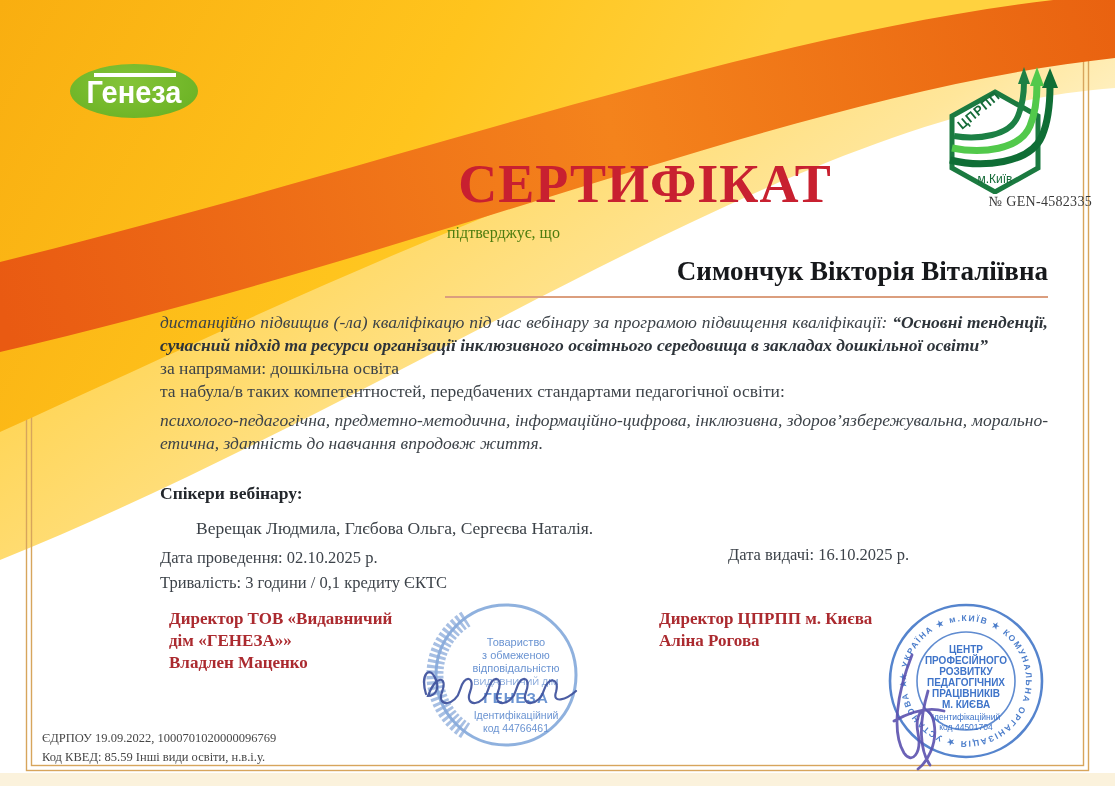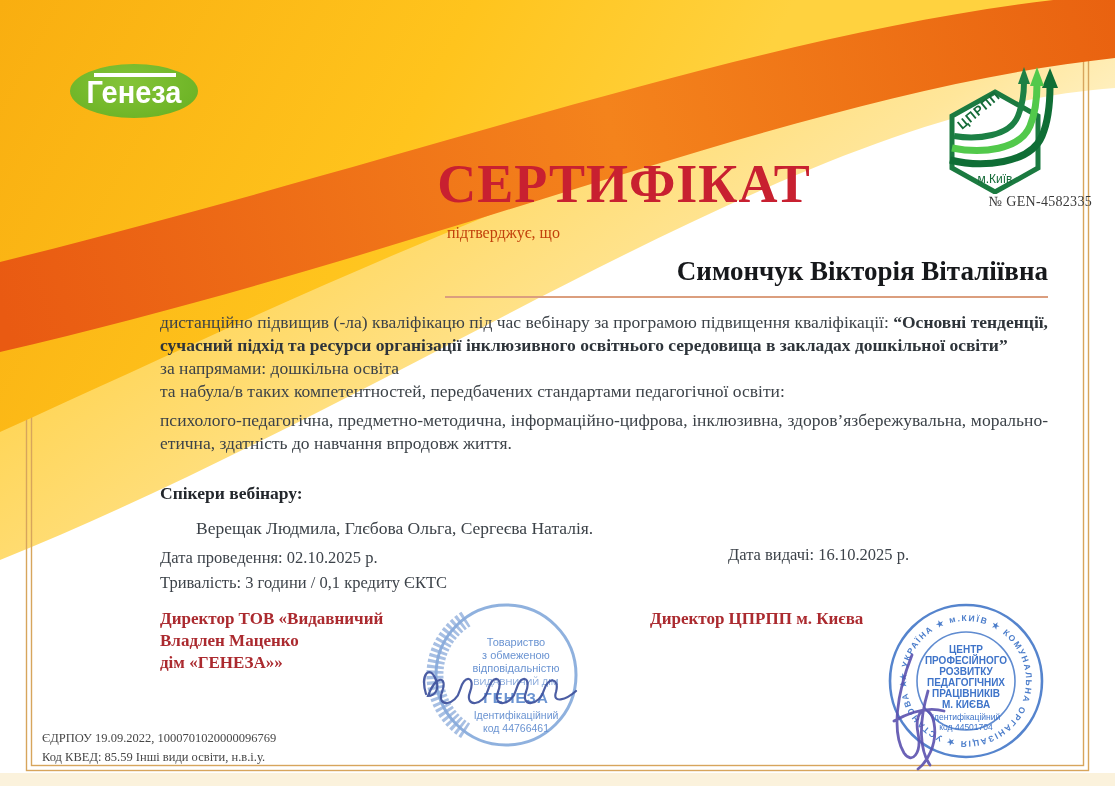--- a/index.html
+++ b/index.html
@@ -16,40 +16,40 @@
   
   .geneza{left:70px;top:64px;width:128px;height:54px;border-radius:50%;
           background:radial-gradient(ellipse at 45% 35%, #84c438 0%, #6fb527 70%, #61a81f 100%);
           display:flex;align-items:center;justify-content:center;}
   .geneza .bar{position:absolute;left:24px;top:9px;width:82px;height:4px;background:#fff;}
   .geneza .txt{color:#fff;font-family:"Liberation Sans",sans-serif;font-weight:bold;
                font-size:29px;letter-spacing:0px;margin-top:4px;transform:scaleY(1.05);}
 
   .cert-number{left:892px;top:194px;width:200px;text-align:right;font-size:14px;color:#3a3a3a;letter-spacing:.3px;}
 
-  .cert-title{left:329px;top:153px;width:590px;text-align:center;font-size:54px;font-weight:bold;
+  .cert-title{left:350px;top:153px;width:590px;text-align:center;font-size:54px;font-weight:bold;
               color:#c82030;letter-spacing:1px;}
-  .confirm{left:447px;top:224px;font-size:16px;color:#c2410c;}
+  .confirm{left:447px;top:224px;font-size:16px;color:#4d7c0f;}
 
   .recipient{left:445px;top:256px;width:603px;text-align:right;font-size:27px;font-weight:bold;color:#16181b;}
   .recipient-line{left:445px;top:296px;width:603px;height:2px;background:#db9e7e;}
 
   .text-block{left:160px;top:311px;width:888px;font-size:17.5px;line-height:1.31;color:#3c4248;}
-  .just{text-align:justify;}
+  .just{text-align:justify;font-style:italic;}
   .text-block b{color:#2e343a;}
   .mt1{margin-top:0px;}
   .mt2{}
   .mt3{margin-top:6px;}
   .speakers-h{margin-top:27px;font-weight:bold;color:#23272c;}
   .speakers-n{margin-top:13px;margin-left:36px;}
 
   .dates-left{left:160px;top:545px;font-size:16.5px;line-height:25px;color:#3d434a;}
   .date-right{left:728px;top:545px;font-size:16.5px;color:#3d434a;}
 
-  .sig{font-family:"Liberation Serif",serif;font-size:17px;font-weight:bold;line-height:22px;color:#ab2a2f;}
+  .sig{font-family:"Liberation Serif",serif;font-size:17px;font-weight:bold;line-height:22px;color:#ab2a2f;margin-left:9px;}
   .sig-left{left:160px;top:608px;}
   .sig-right{left:650px;top:608px;}
 
   .footer{left:42px;top:729px;font-size:12.5px;line-height:1.5;color:#474747;}
 
   .stamp-left{left:420px;top:596px;}
   .stamp-right{left:876px;top:599px;}
   .cprpp{left:938px;top:52px;}
 
   .stamp-sans{font-family:"Liberation Sans",sans-serif;}
@@ -136,25 +136,26 @@
     </div>
 
     <div class="abs dates-left">
       <div>Дата проведення: 02.10.2025 р.</div>
       <div>Тривалість: 3 години / 0,1 кредиту ЄКТС</div>
     </div>
     <div class="abs date-right">Дата видачі: 16.10.2025 р.</div>
 
     <div class="abs sig sig-left">
       <div>Директор ТОВ «Видавничий</div>
+      <div>дім «ГЕНЕЗА»»</div>
       <div>Владлен Маценко</div>
-      <div>дім «ГЕНЕЗА»»</div>
     </div>
     <div class="abs sig sig-right">
       <div>Директор ЦПРПП м. Києва</div>
+      <div>Аліна Рогова</div>
     </div>
 
     <svg class="abs stamp-left" width="172" height="164" viewBox="0 0 172 164">
       <circle cx="86" cy="79" r="70" fill="none" stroke="#7ba3d8" stroke-width="3" opacity="0.85"></circle>
       <path d="M46,23 A66,66 0 0,0 46,135" fill="none" stroke="#8aaad9" stroke-width="17" stroke-dasharray="3 2.2" opacity="0.75"></path>
       <g class="stamp-sans" text-anchor="middle" fill="#6b94d2" font-family="Liberation Sans, sans-serif">
         <text x="96" y="50" font-size="11">Товариство</text>
         <text x="96" y="63" font-size="11">з обмеженою</text>
         <text x="96" y="76" font-size="11">відповідальністю</text>
         <text x="96" y="89" font-size="9.5" opacity="0.8">ВИДАВНИЧИЙ ДІМ</text>

